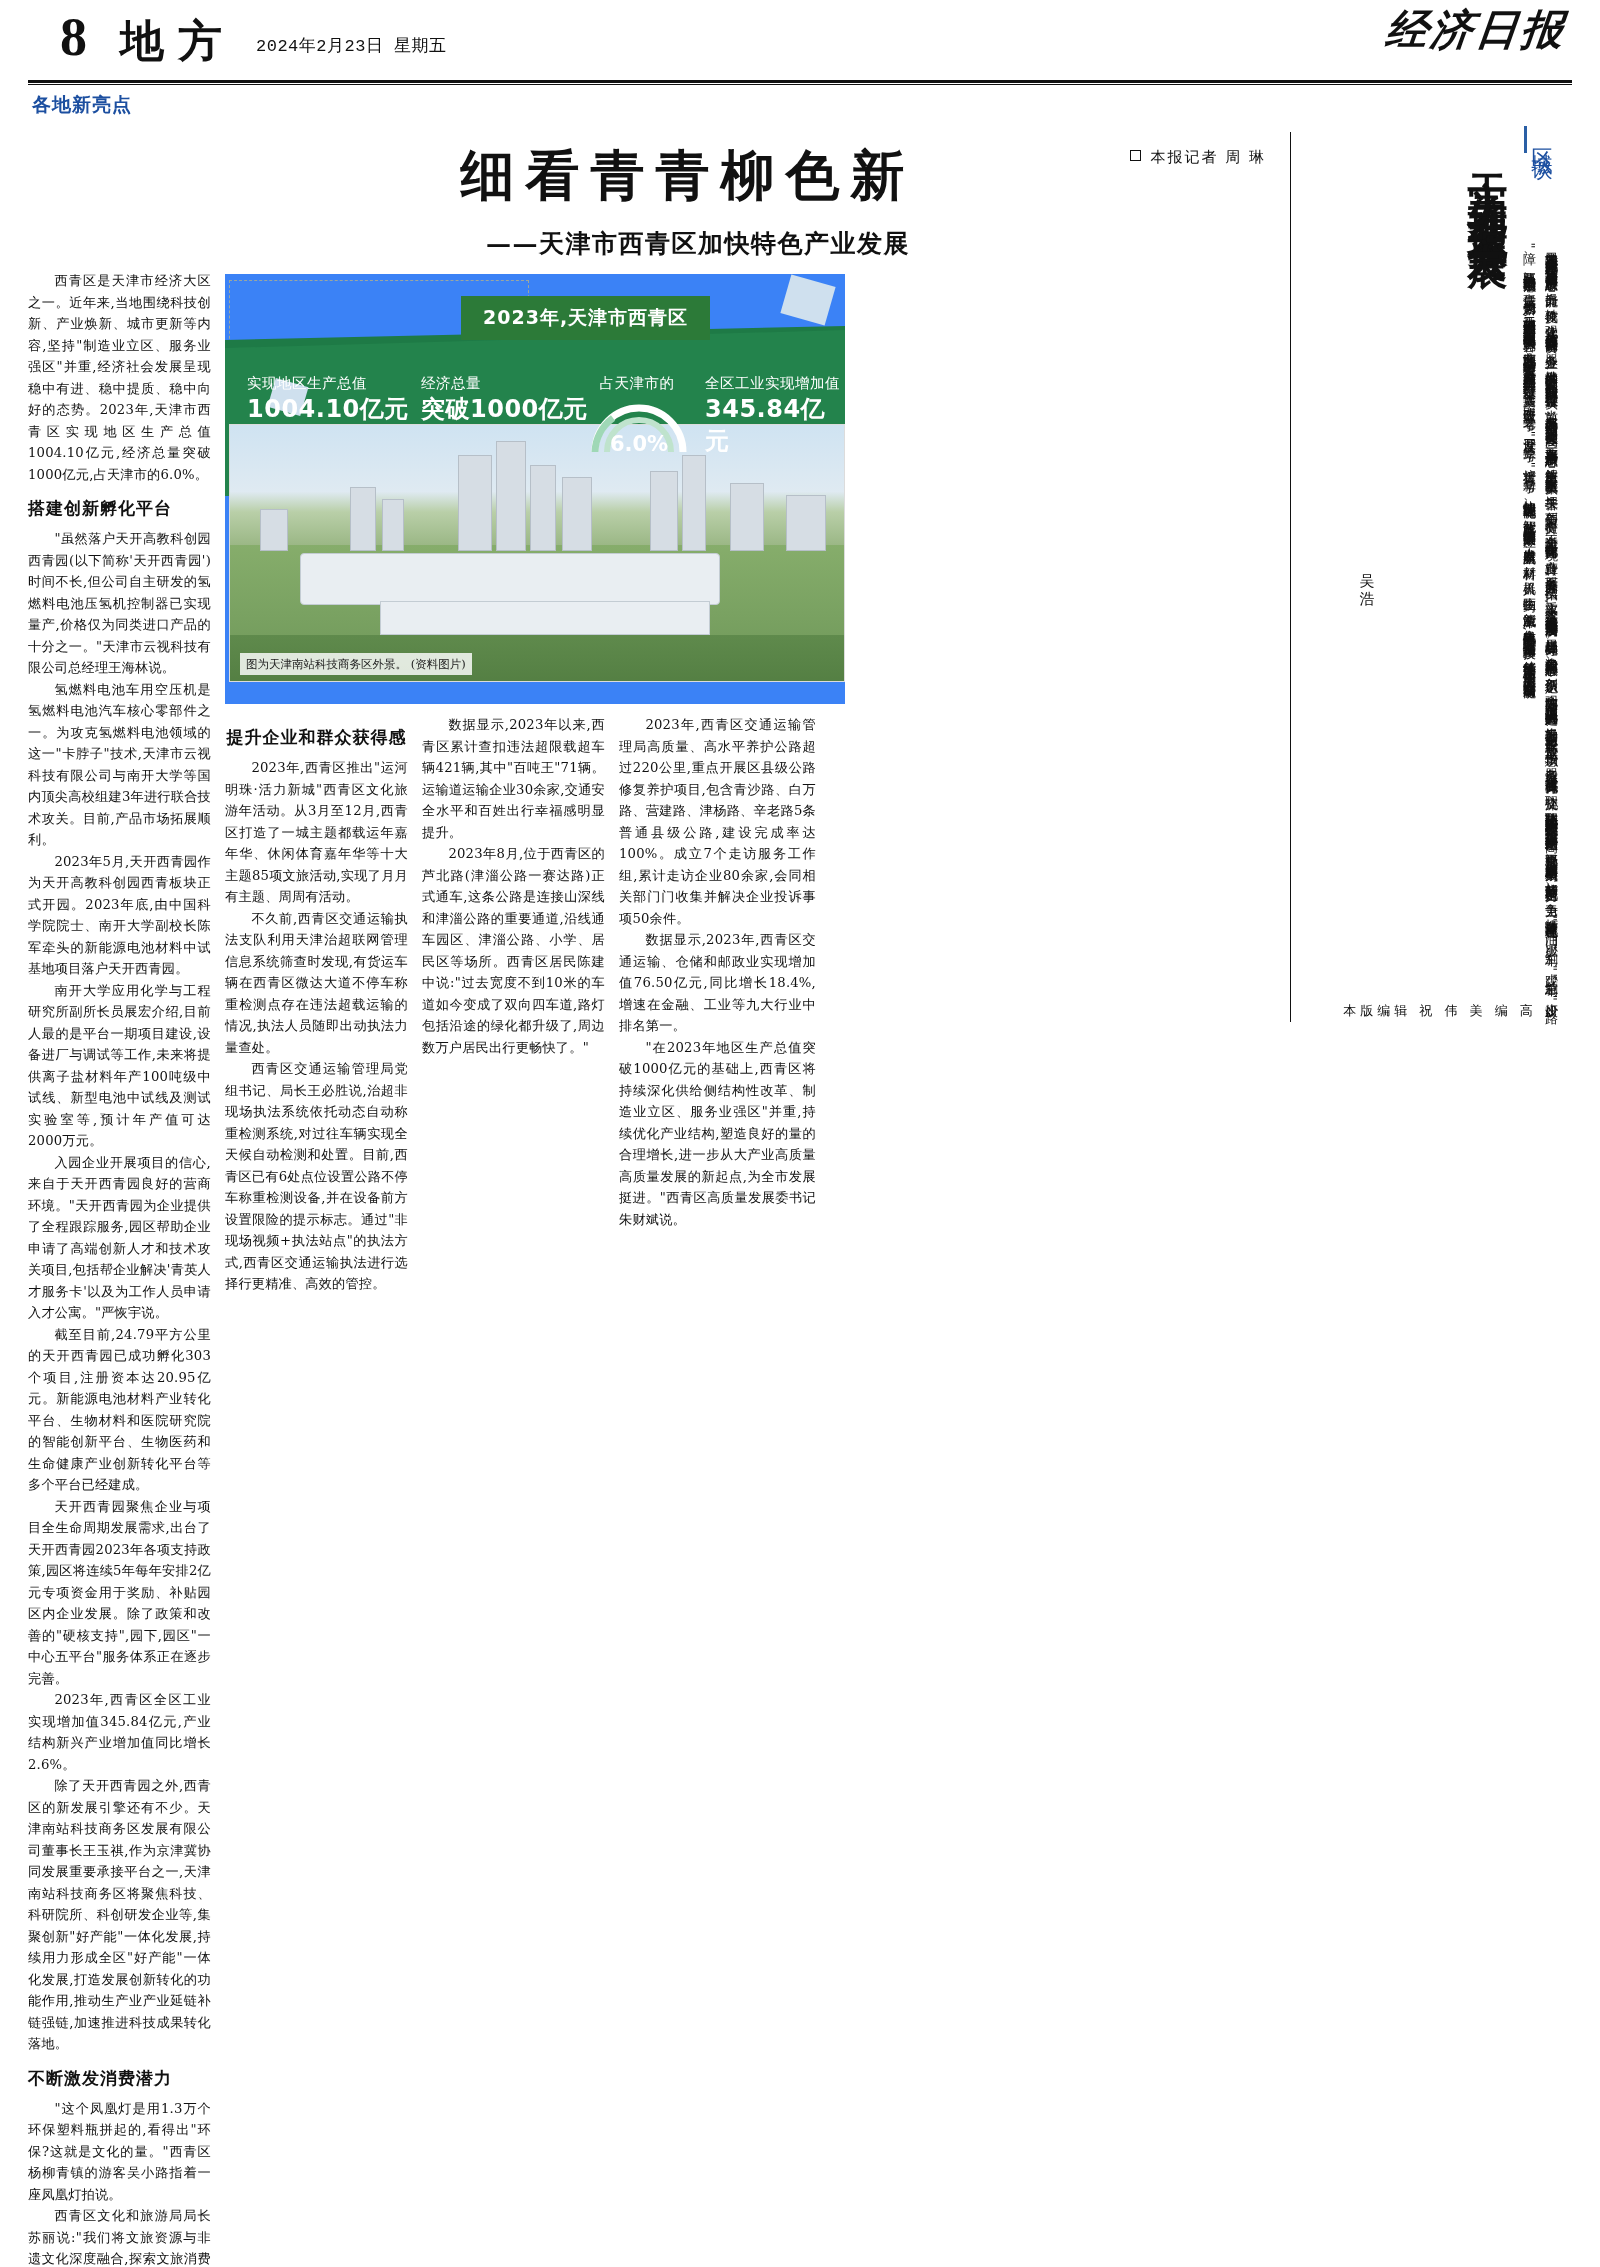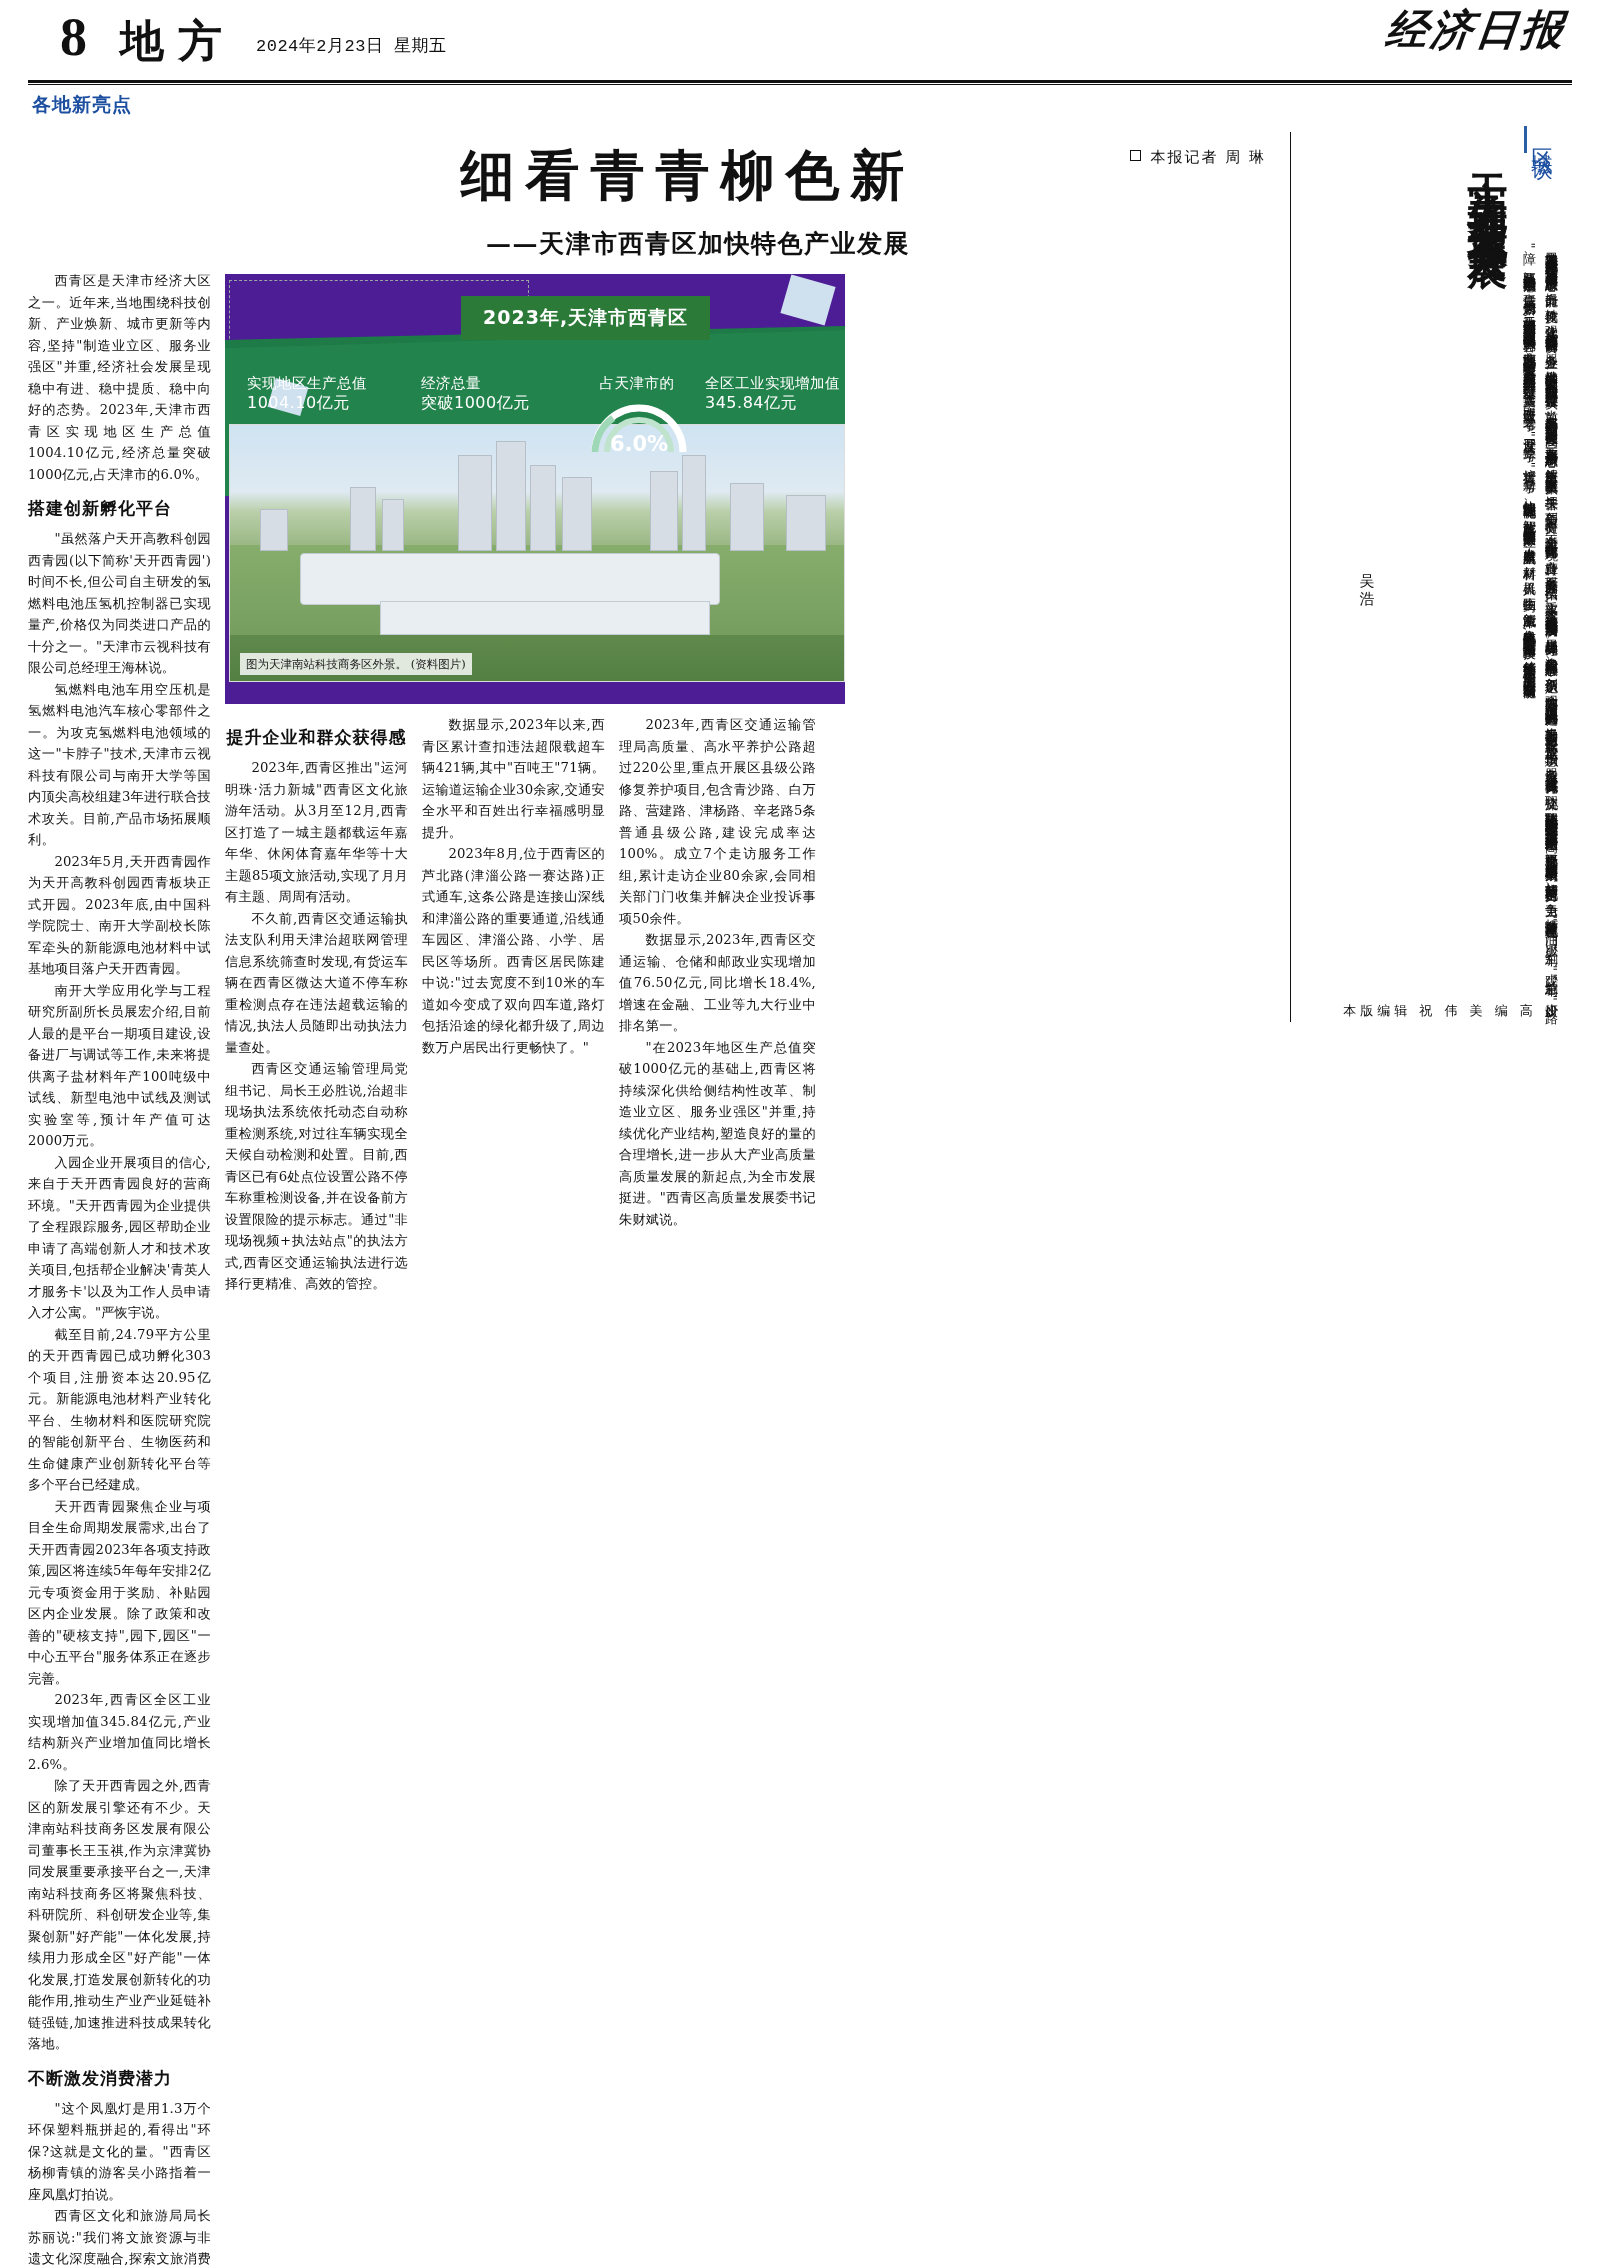--- a/index.html
+++ b/index.html
@@ -82,42 +82,42 @@
   .sub-h {
     font-family:"DejaVu Sans", sans-serif;
     font-size:17px; font-weight:bold; letter-spacing:1px;
     margin:12px 0 8px 0; text-align:center;
   }
   .sub-h.left { text-align:left; }
 
   
   .info-graphic {
     position:relative; width:620px; height:430px; margin-top:4px;
-    background:#4c1d95; overflow:hidden;
+    background:#3b82f6; overflow:hidden;
   }
   .ig-dashed { position:absolute; left:4px; top:6px; width:300px; height:150px; border:1.5px dashed #9aa6a0; }
   .ig-green-band {
     position:absolute; left:0; top:52px; width:620px; height:170px;
     background:#1e7a46;
     clip-path:polygon(0 14px, 620px 0, 620px 160px, 0 170px);
   }
   .ig-green-band2 {
     position:absolute; left:0; top:52px; width:620px; height:170px;
     background:#23834c;
     clip-path:polygon(0 22px, 620px 4px, 620px 170px, 0 170px);
   }
   .ig-title {
     position:absolute; left:236px; top:22px; z-index:6;
     background:#2c7a38; color:#fff; font-family:"DejaVu Sans", sans-serif;
     font-size:19px; font-weight:bold; letter-spacing:1px;
     padding:9px 22px;
   }
   .ig-stat { position:absolute; z-index:6; color:#fff; font-family:"DejaVu Sans", sans-serif; }
   .ig-stat .lab { font-size:14.5px; display:block; letter-spacing:.5px;}
-  .ig-stat .val { font-size:16px; font-weight:normal; letter-spacing:.5px; }
+  .ig-stat .val { font-size:24px; font-weight:bold; letter-spacing:.5px; }
   .ig-stat.s1 { left:22px; top:100px; }
   .ig-stat.s2 { left:196px; top:100px; }
   .ig-stat.s3 { left:352px; top:100px; text-align:center; width:120px;}
   .ig-stat.s4 { left:480px; top:100px; }
   .gauge { position:absolute; left:366px; top:130px; width:96px; height:50px; z-index:6;}
   .ig-photo {
     position:absolute; left:4px; top:150px; width:616px; height:258px;
     background:
       linear-gradient(180deg,#cfe3f2 0%, #dfeaf2 26%, #b9cfa8 34%, #8fae78 52%, #7da166 70%, #6f9a5c 100%);
     border:1px solid #dcdcdc;

